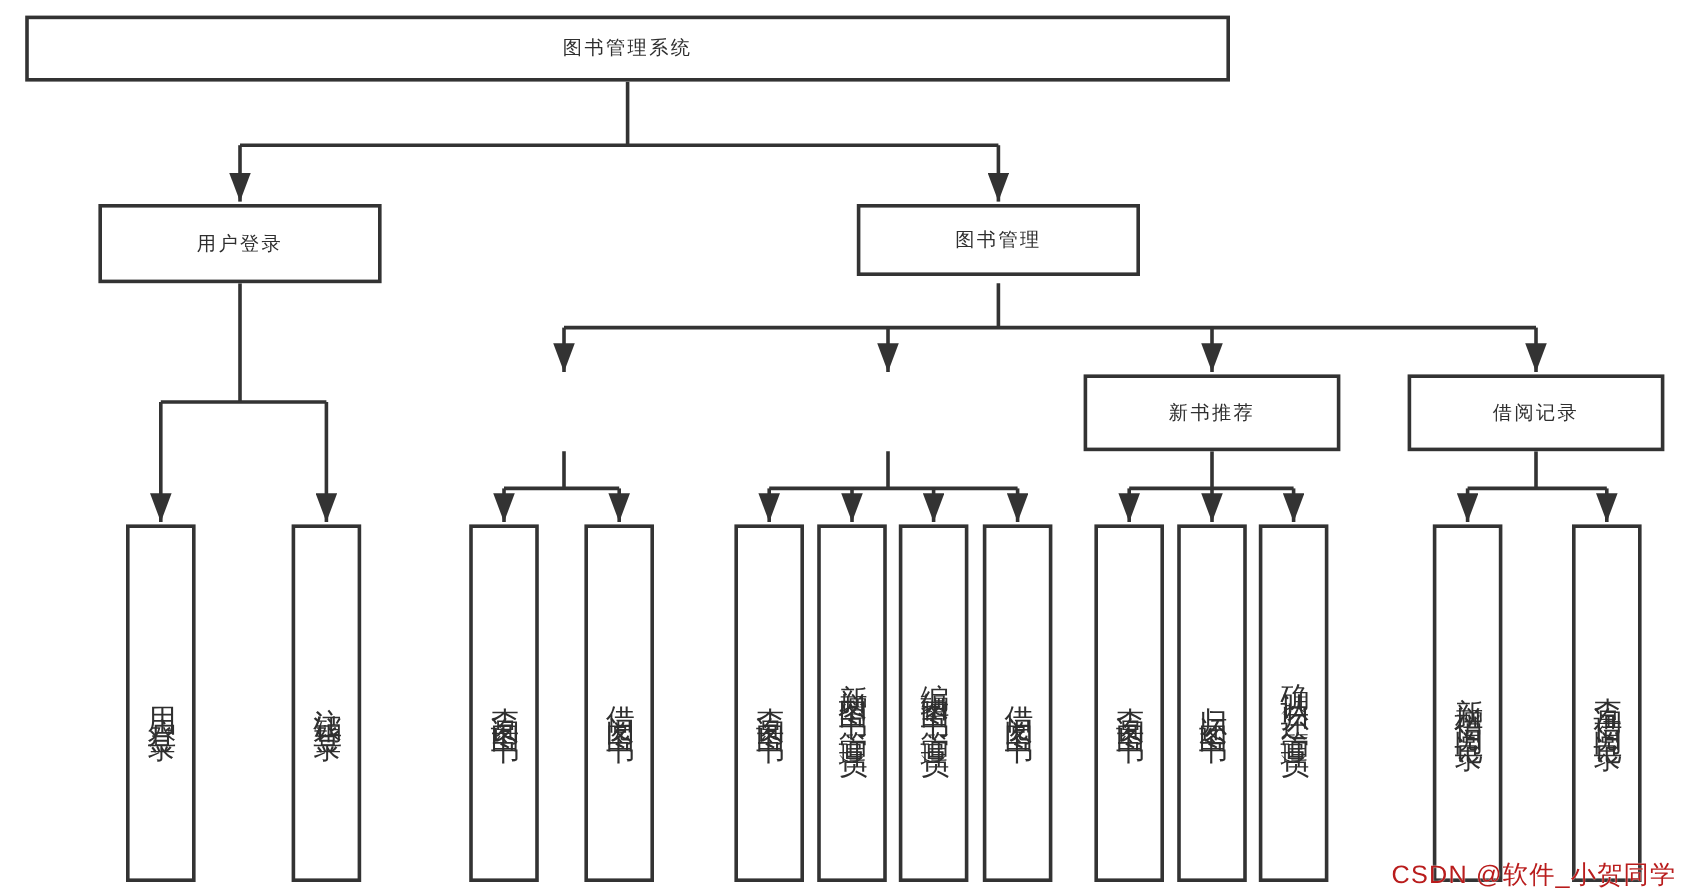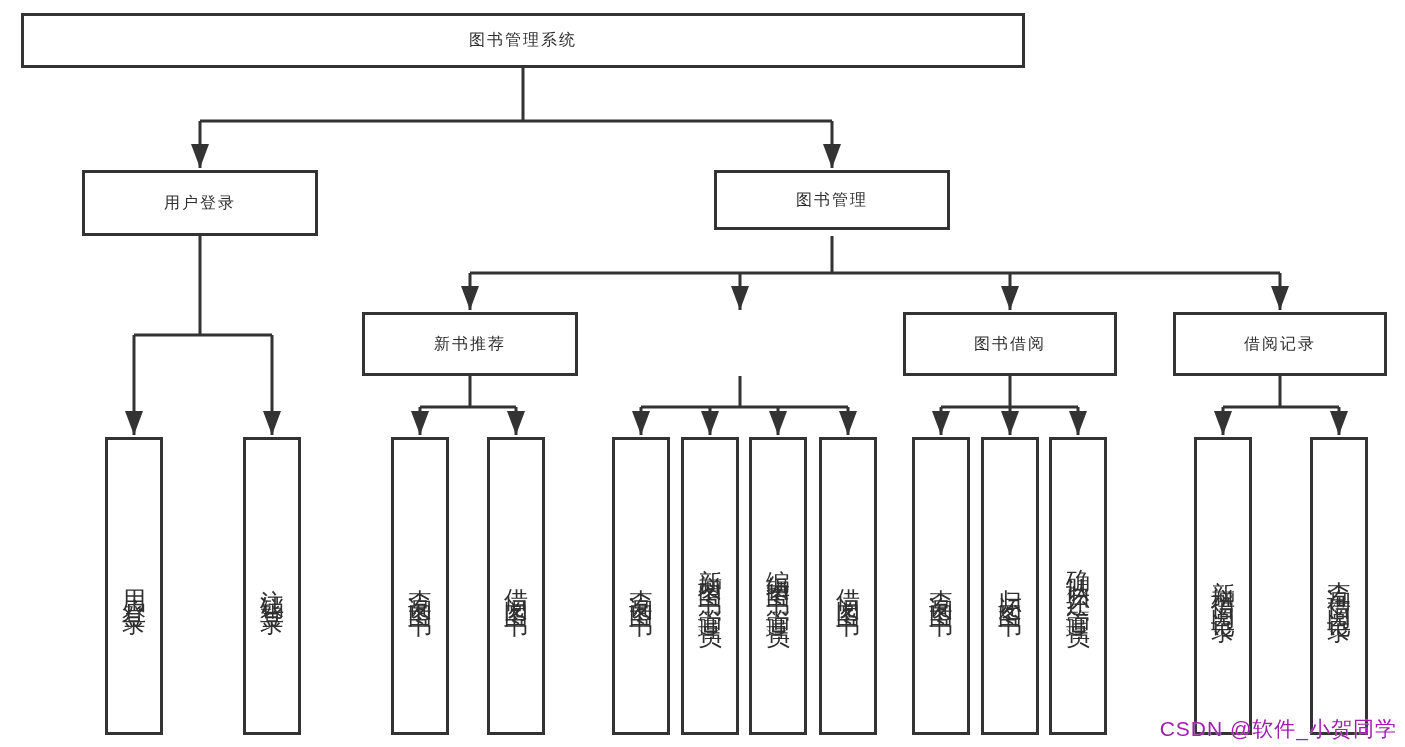--- a/index.html
+++ b/index.html
@@ -31,21 +31,21 @@
     letter-spacing: 8px;
     line-height: 1;
     white-space: nowrap;
   }
   .watermark {
     position: absolute;
     right: 8px;
     bottom: 4px;
     font-size: 21px;
     letter-spacing: 1px;
-    color: #a21caf;
+    color: #b91c1c;
     text-shadow: 0 0 1px #ffffff;
     white-space: nowrap;
   }
 </style>
 </head>
 <body>
 
 <div class="stage">
 
   <svg class="wires" viewBox="0 0 1405 747" fill="none" stroke="#333333" stroke-width="3">
@@ -101,22 +101,21 @@
       <line x1="1223" y1="407" x2="1223" y2="435" marker-end="url(#arw)"></line>
       <line x1="1339" y1="407" x2="1339" y2="435" marker-end="url(#arw)"></line>
     </g>
   </svg>
 
   <div class="box h-label" style="left:21px; top:13px; width:1004px; height:55px;">图书管理系统</div>
 
   <div class="box h-label" style="left:82px; top:170px; width:236px; height:66px;">用户登录</div>
   <div class="box h-label" style="left:714px; top:170px; width:236px; height:60px;">图书管理</div>
 
-  <div class="box h-label" style="left:362px; top:312px; width:216px; height:64px;">新书推荐</div>
-  <div class="box h-label" style="left:903px; top:312px; width:214px; height:64px;">图书借阅</div>
+  <div class="box h-label" style="left:903px; top:312px; width:214px; height:64px;">新书推荐</div>
   <div class="box h-label" style="left:1173px; top:312px; width:214px; height:64px;">借阅记录</div>
 
   <div class="box v-label" style="left:105px; top:437px; width:58px; height:298px;">用户登录</div>
   <div class="box v-label" style="left:243px; top:437px; width:58px; height:298px;">注销登录</div>
 
   <div class="box v-label" style="left:391px; top:437px; width:58px; height:298px;">查询图书</div>
   <div class="box v-label" style="left:487px; top:437px; width:58px; height:298px;">借阅图书</div>
 
   <div class="box v-label" style="left:612px; top:437px; width:58px; height:298px;">查询图书</div>
   <div class="box v-label" style="left:681px; top:437px; width:58px; height:298px;">新增图书（管理员）</div>

